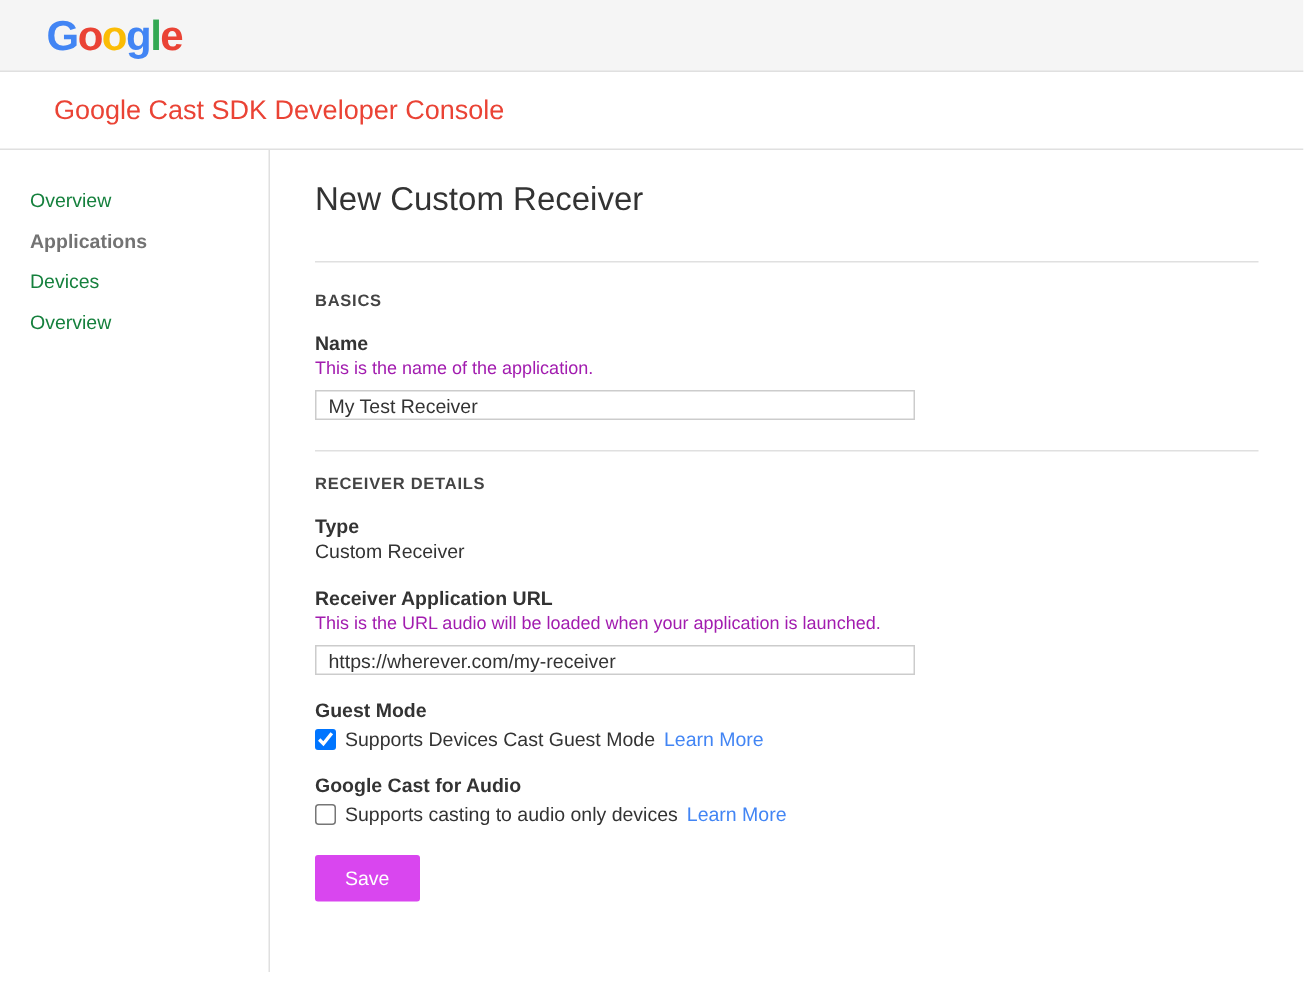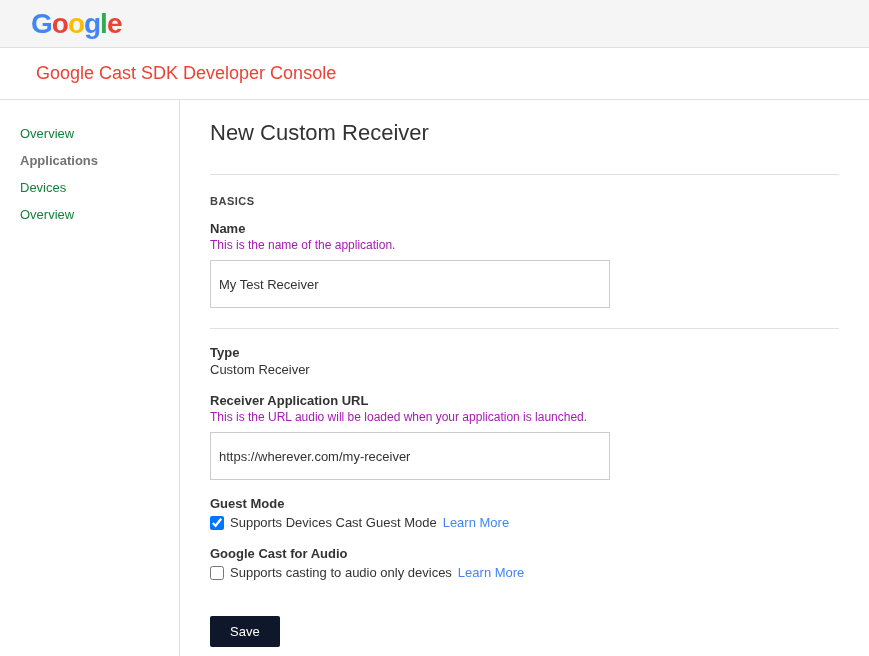--- a/index.html
+++ b/index.html
@@ -94,21 +94,21 @@
     }
 
     .field-desc {
       font-size: 12px;
       color: #a21caf;
       margin-bottom: 8px;
     }
 
     .text-input {
       width: 400px;
-      height: 48px;
+      height: 20px;
       border: 1px solid #ccc;
       padding: 4px 8px;
       font-size: 13px;
       color: #333;
       outline: none;
     }
 
     .section-block {
       margin-bottom: 20px;
     }
@@ -146,28 +146,27 @@
       color: #333;
     }
 
     .learn-more {
       color: #4285F4;
       text-decoration: none;
       font-size: 13px;
     }
 
     .save-btn {
-      background: #0f172a;
+      background: #d946ef;
       color: #fff;
       border: none;
       padding: 8px 20px;
       font-size: 13px;
       cursor: pointer;
       border-radius: 2px;
-      margin-top: 16px;
     }
 
     .receiver-details-section {
       margin-bottom: 20px;
     }
   </style>
 </head>
 <body>
 
 <div id="top-bar">
@@ -200,20 +199,21 @@
         <div class="field-label">Name</div>
         <div class="field-desc">This is the name of the application.</div>
         <input type="text" class="text-input" value="My Test Receiver" style="">
       </div>
     </div>
 
     <hr class="divider">
 
     
     <div class="receiver-details-section">
+      <div class="section-title">RECEIVER DETAILS</div>
 
       <div class="field-block">
         <div class="field-label">Type</div>
         <div class="type-value">Custom Receiver</div>
       </div>
 
       <div class="field-block">
         <div class="field-label">Receiver Application URL</div>
         <div class="field-desc">This is the URL audio will be loaded when your application is launched.</div>
         <input type="text" class="text-input" value="https://wherever.com/my-receiver" style="">

